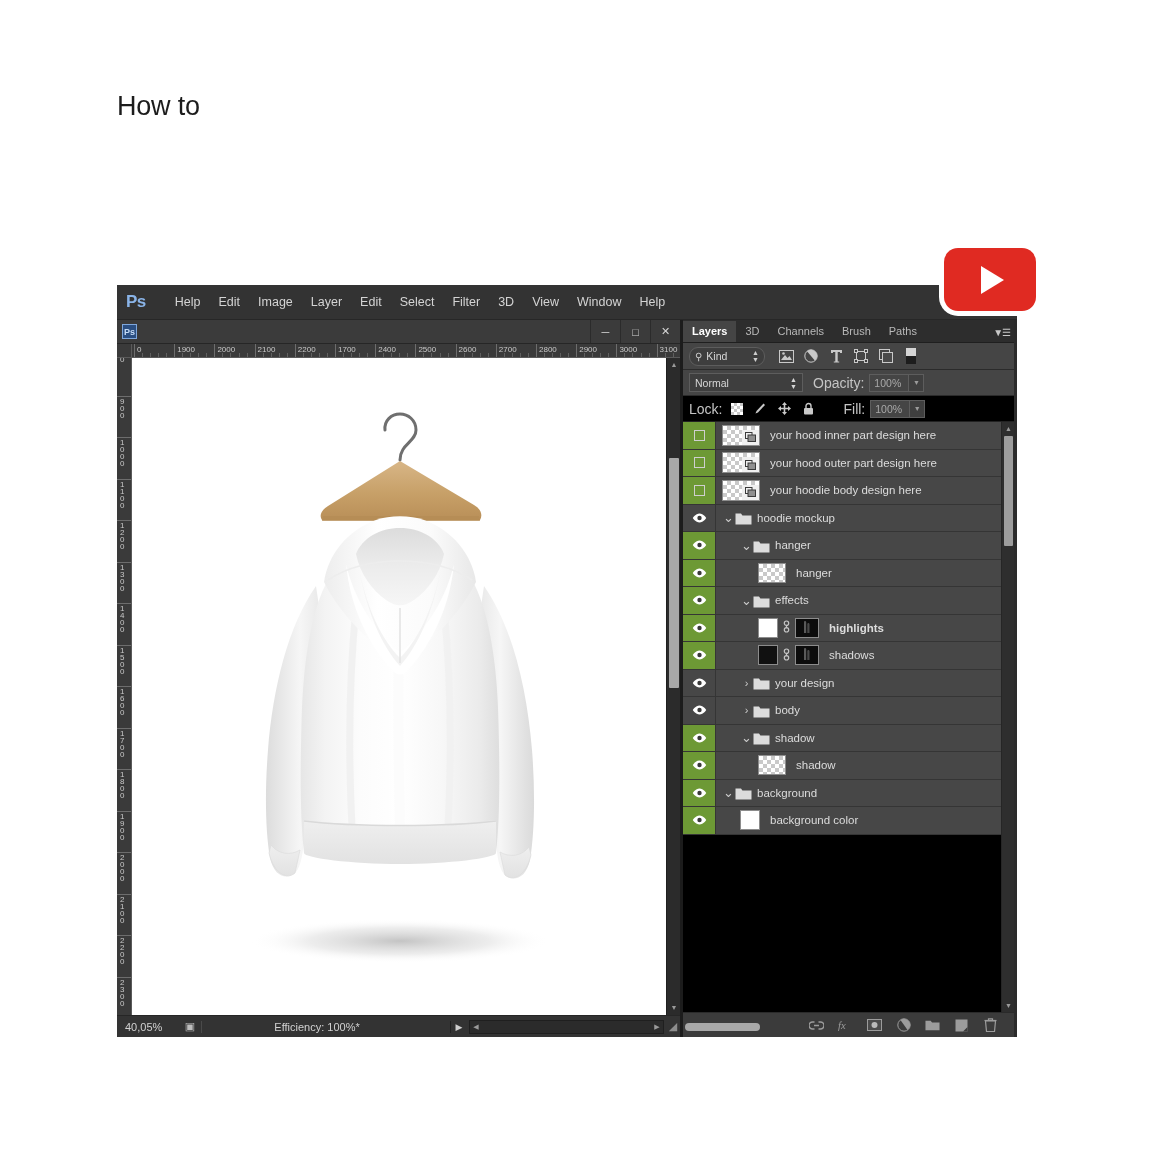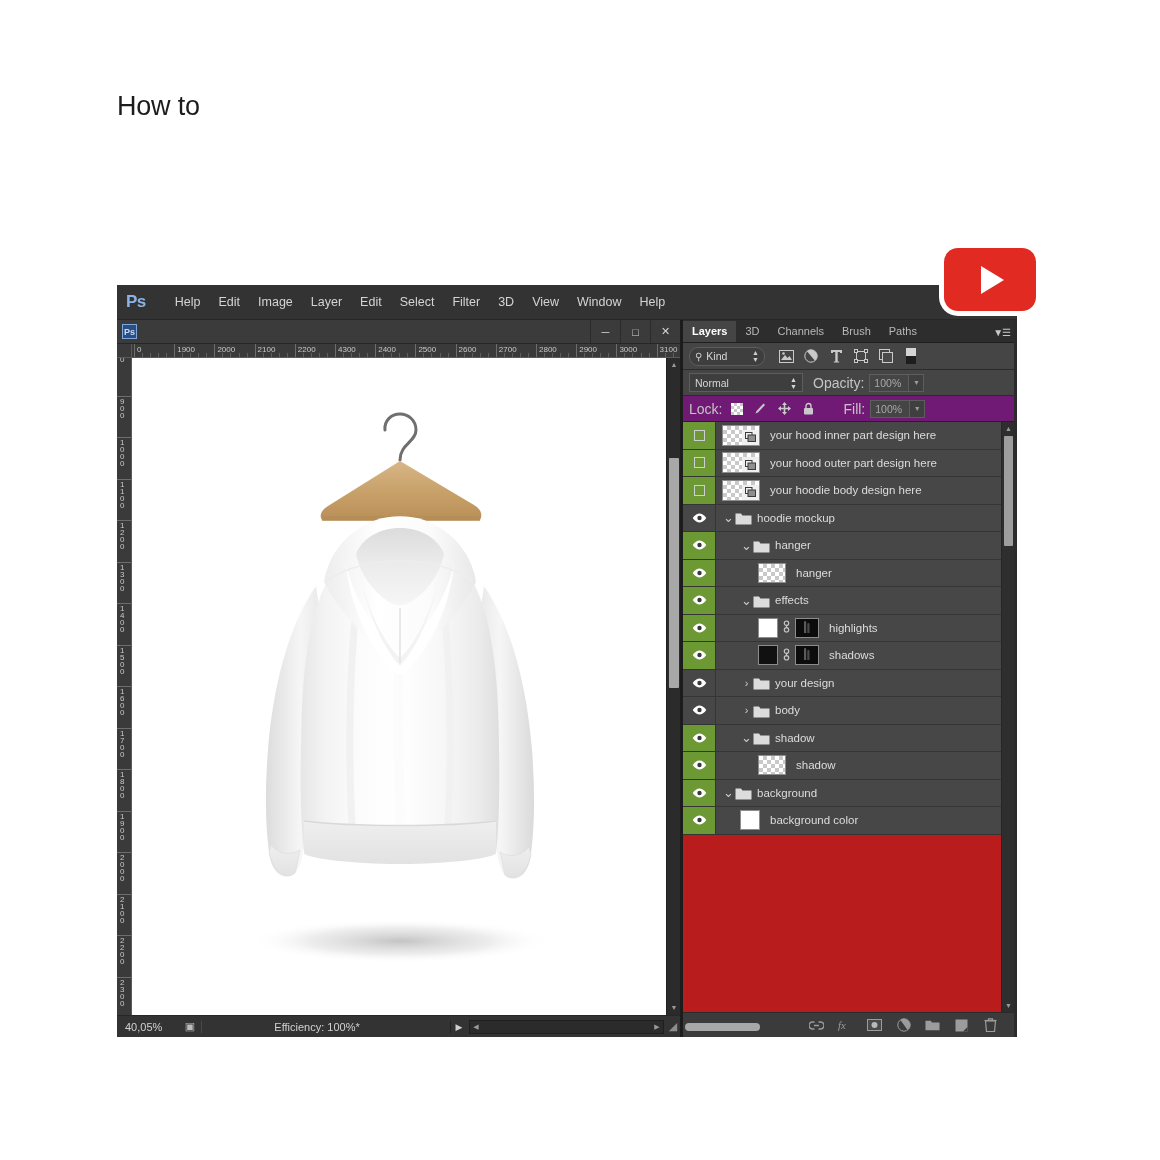--- a/index.html
+++ b/index.html
@@ -220,28 +220,28 @@
     font-size: 10.5px; color: #a9a9a9; display: flex; align-items: center;
     padding-left: 4px; margin-left: 5px;
   }
   .num-drop {
     width: 15px; height: 18px; background: #3f3f3f; border: 1px solid #5d5d5d;
     border-left: none; color: #9b9b9b; font-size: 7px;
     display: flex; align-items: center; justify-content: center; cursor: pointer;
   }
 
   .lock-row {
-    height: 26px; background: #701a75; display: flex; align-items: center;
+    height: 26px; background: #000000; display: flex; align-items: center;
     padding: 0 6px; border-bottom: 1px solid #222;
   }
   .lock-icons { display: flex; align-items: center; gap: 10px; margin-left: 9px; }
   .li { width: 14px; height: 14px; display:flex; align-items:center; justify-content:center; cursor: pointer; }
 
   
-  .lay-list-wrap { flex: 1; display: flex; min-height: 0; background: #b91c1c; }
+  .lay-list-wrap { flex: 1; display: flex; min-height: 0; background: #000000; }
   .lay-list { flex: 1; overflow: hidden; }
   .lay-row {
     height: 27.5px; display: flex; align-items: center;
     background: #474747; border-bottom: 1px solid #353535; cursor: pointer;
   }
   .eye-cell {
     width: 33px; height: 100%; display: flex; align-items: center; justify-content: center;
     flex: 0 0 33px; border-right: 1px solid #353535;
   }
   .eye-cell.on { background: #6d9935; }
@@ -356,21 +356,21 @@
               <div class="tick" style="left: 122.6px;">2100</div>
               <div class="minor" style="left: 130.64px;"></div>
               <div class="minor" style="left: 138.68px;"></div>
               <div class="minor" style="left: 146.72px;"></div>
               <div class="minor" style="left: 154.76px;"></div>
               <div class="tick" style="left: 162.8px;">2200</div>
               <div class="minor" style="left: 170.84px;"></div>
               <div class="minor" style="left: 178.88px;"></div>
               <div class="minor" style="left: 186.92px;"></div>
               <div class="minor" style="left: 194.96px;"></div>
-              <div class="tick" style="left: 203px;">4300</div>
+              <div class="tick" style="left: 203px;">1700</div>
               <div class="minor" style="left: 211.04px;"></div>
               <div class="minor" style="left: 219.08px;"></div>
               <div class="minor" style="left: 227.12px;"></div>
               <div class="minor" style="left: 235.16px;"></div>
               <div class="tick" style="left: 243.2px;">2400</div>
               <div class="minor" style="left: 251.24px;"></div>
               <div class="minor" style="left: 259.28px;"></div>
               <div class="minor" style="left: 267.32px;"></div>
               <div class="minor" style="left: 275.36px;"></div>
               <div class="tick" style="left: 283.4px;">2500</div>
@@ -828,21 +828,21 @@
                 <span class="lay-name">effects</span>
               </div>
             </div>
             <div class="lay-row">
               <div class="eye-cell on">
                 <svg width="15" height="10" viewBox="0 0 15 10">
                   <path d="M7.5 0.6 C11.5 0.6 14.2 5 14.2 5 C14.2 5 11.5 9.4 7.5 9.4 C3.5 9.4 0.8 5 0.8 5 C0.8 5 3.5 0.6 7.5 0.6 Z" fill="#ffffff"></path>
                   <circle cx="7.5" cy="5" r="2.2" fill="#3a3a3a"></circle>
                 </svg>
               </div>
-              <div class="thumb-cell" style="flex: 1 1 0%; padding-left: 42px;">
+              <div class="thumb-cell" style="flex: 1 1 0%; padding-left: 42px; font-weight: bold;">
                 <div class="th-solid" style="background: rgb(255, 255, 255);"></div>
                 <span class="link-icn"><svg width="9" height="13" viewBox="0 0 9 13">
                     <path d="M4.5 1 A2.2 2.2 0 0 1 4.5 5.4 A2.2 2.2 0 0 1 4.5 1 Z" fill="none" stroke="#c5c5c5" stroke-width="1.2"></path>
                     <path d="M4.5 7.6 A2.2 2.2 0 0 1 4.5 12 A2.2 2.2 0 0 1 4.5 7.6 Z" fill="none" stroke="#c5c5c5" stroke-width="1.2"></path>
                     <path d="M4.5 5 V8" stroke="#c5c5c5" stroke-width="1.2"></path>
                   </svg></span>
                 <div class="th-mask" style="background: rgb(12, 12, 12); margin-right: 10px; position: relative;"><svg width="22" height="18" viewBox="0 0 22 18">
                     <path d="M9 2 C9.7 2 10.2 2.6 10.2 3.4 L10.2 14 L8 14 L8 3.4 C8 2.6 8.4 2 9 2 Z" fill="#5a5a5a"></path>
                     <path d="M12.3 4 C13 4 13.5 4.6 13.5 5.4 L13.5 14 L11.3 14 L11.3 5.4 C11.3 4.6 11.7 4 12.3 4 Z" fill="#4a4a4a"></path>
                   </svg></div>

